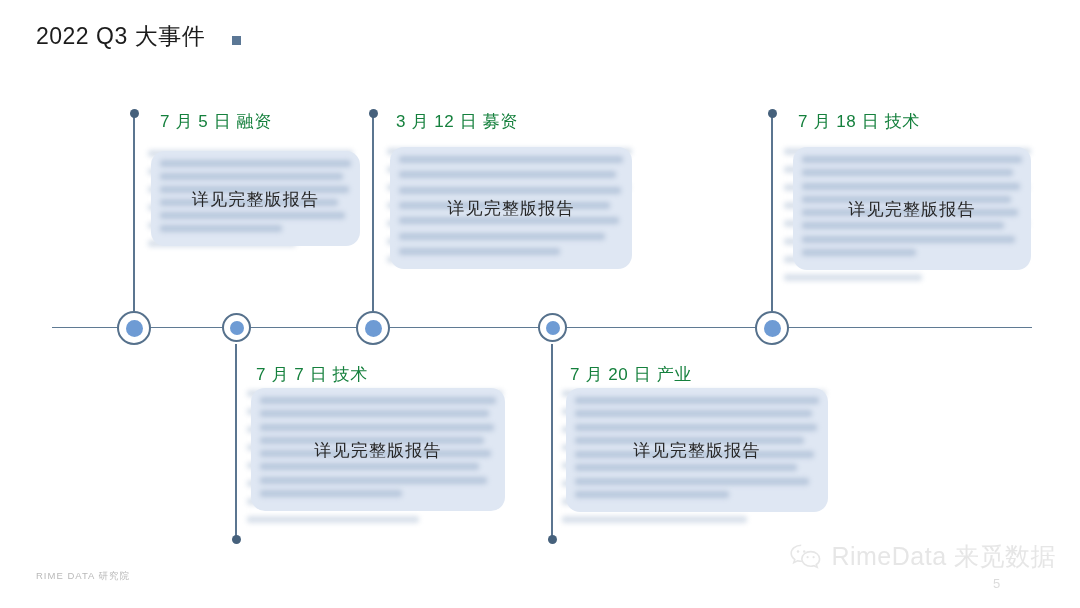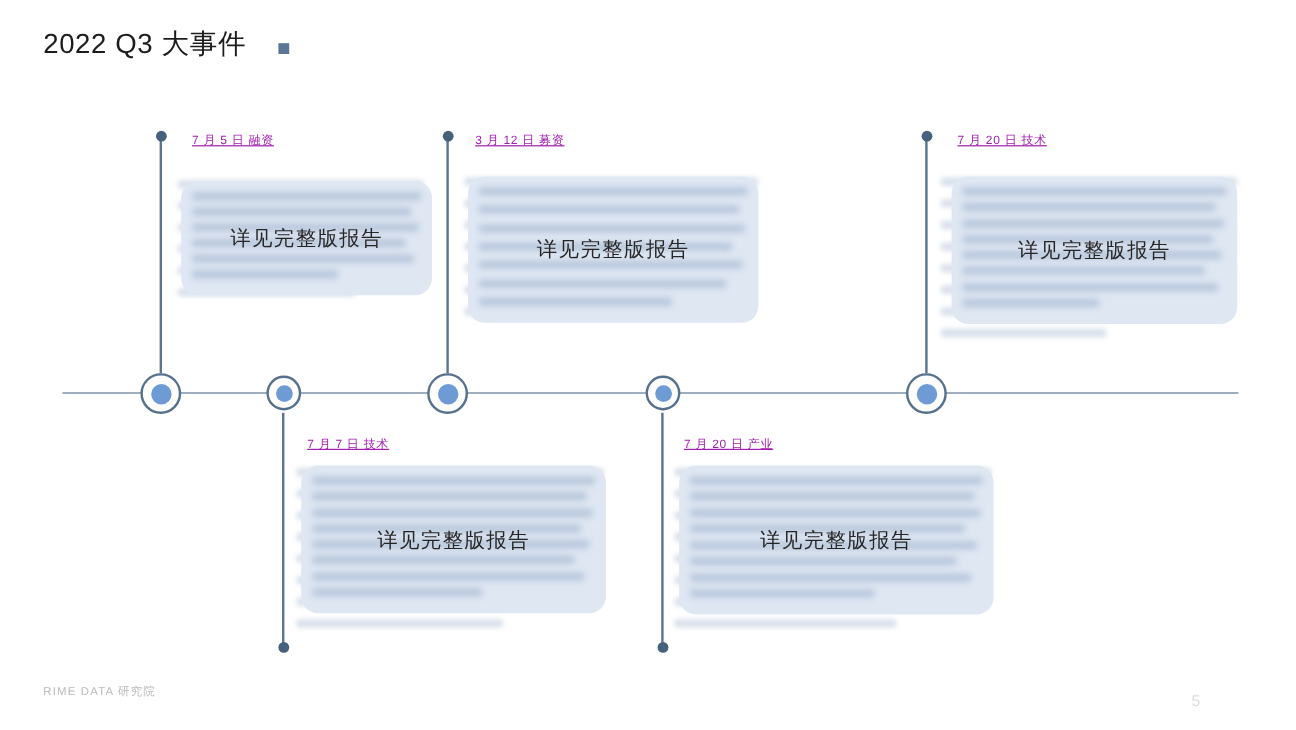--- a/index.html
+++ b/index.html
@@ -87,26 +87,25 @@
     width: 9px;
     height: 9px;
     border-radius: 50%;
     background: #46617c;
     z-index: 3;
   }
 
   
   .event-label {
     position: absolute;
-    font-size: 10px;
-    color: #a21caf;
+    font-size: 17px;
+    color: #15803d;
     white-space: nowrap;
     letter-spacing: 0.6px;
     z-index: 6;
-    text-decoration: underline;
   }
 
   
   .card {
     position: absolute;
     background: #dfe7f3;
     border-radius: 14px;
     overflow: hidden;
     z-index: 4;
   }
@@ -312,21 +311,21 @@
         <span style="width:63%"></span>
     </div>
     <div class="overlay-text">详见完整版报告</div>
   </div>
   <div class="node small" style="left:538px; top:313px;">
     <span class="dot"></span>
   </div>
 
   <div class="stem-cap" style="left:767.5px; top:109px;"></div>
   <div class="stem" style="left:771.2px; top:113px; height:198px;"></div>
-  <div class="event-label" style="left:798px; top:110px;">7 月 20 日  技术</div>
+  <div class="event-label" style="left:798px; top:110px;">7 月 18 日  技术</div>
   <div class="bleed" style="left:784px; top:148px; width:247px;">
     <span style="width:100%"></span>
       <span style="width:98%"></span>
       <span style="width:99%"></span>
     <span style="width:97%"></span>
       <span style="width:99%"></span>
       <span style="width:94%"></span>
     <span style="width:98%"></span>
       <span style="width:56%"></span>
   </div>
@@ -342,16 +341,31 @@
         <span style="width:52%"></span>
     </div>
     <div class="overlay-text">详见完整版报告</div>
   </div>
   <div class="node big" style="left:755px; top:311px;">
     <span class="dot"></span>
   </div>
 
   <div id="footer-left">RIME DATA 研究院</div>
 
+  <div id="watermark">
+    <svg id="wechat-icon" width="34" height="28" viewBox="0 0 34 28">
+      <g fill="none" stroke="#e2e2e2" stroke-width="1.6">
+        <path d="M12.2 2.2C6.6 2.2 2.2 5.9 2.2 10.3c0 2.5 1.4 4.7 3.6 6.2l-1 3.1 3.6-1.8c1.1.3 2.3.5 3.5.5.4 0 .8 0 1.2-.1"></path>
+        <path d="M21.8 8.6c-5 0-9 3.3-9 7.3s4 7.3 9 7.3c1.1 0 2.1-.2 3.1-.5l3.3 1.6-.9-2.8c2-1.3 3.3-3.3 3.3-5.6 0-4-4-7.3-8.8-7.3z"></path>
+      </g>
+      <g fill="#e2e2e2">
+        <circle cx="9" cy="8.4" r="1.25"></circle>
+        <circle cx="15.2" cy="8.4" r="1.25"></circle>
+        <circle cx="18.6" cy="14.2" r="1.1"></circle>
+        <circle cx="24.6" cy="14.2" r="1.1"></circle>
+      </g>
+    </svg>
+    <span id="watermark-text">RimeData 来觅数据</span>
+  </div>
 
   <div id="page-number">5</div>
 
 </div>
 
 </body></html>

